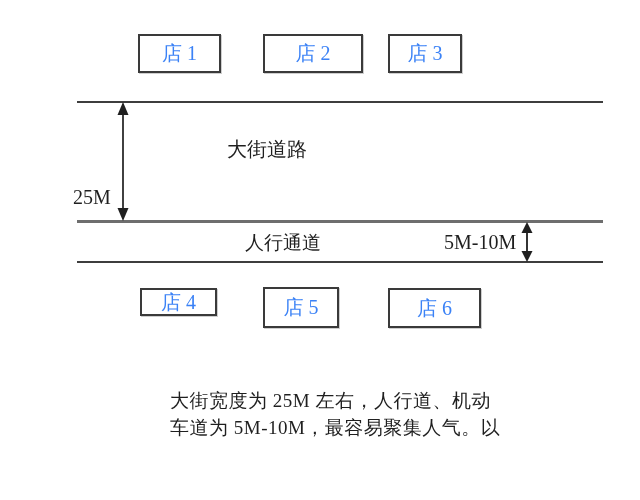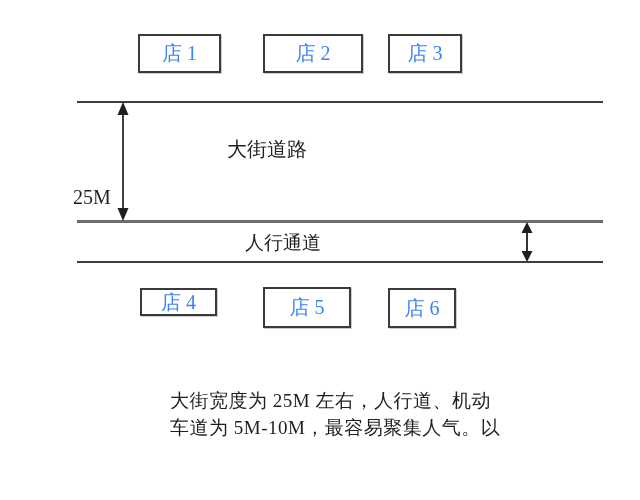--- a/index.html
+++ b/index.html
@@ -80,28 +80,29 @@
 
   <svg class="arrow-svg" style="left:518px; top:222px;" width="18" height="40" viewBox="0 0 18 40">
     <line x1="9" y1="4" x2="9" y2="36" stroke="#1f1f1f" stroke-width="1.8"></line>
     <polygon points="9,0 3.5,11 14.5,11" fill="#1f1f1f"></polygon>
     <polygon points="9,40 3.5,29 14.5,29" fill="#1f1f1f"></polygon>
   </svg>
 
   <div class="label" style="left:73px; top:148px; font-size:20px;margin-top:38px;">25M</div>
   <div class="label" style="left:227px; top:136px; font-size:20px;">大街道路</div>
   <div class="label" style="left:245px; top:230px; font-size:19px;">人行通道</div>
+  <div class="label" style="left:444px; top:231px; font-size:20px;">5M-10M</div>
 
   <div class="shop-box" style="left:140px; top:288px; width:77px; height:28px;">
     <span>店 4</span>
   </div>
-  <div class="shop-box" style="left:263px; top:287px; width:88px; height:41px;">
+  <div class="shop-box" style="left:263px; top:287px; width:76px; height:41px;">
     <span>店 5</span>
   </div>
-  <div class="shop-box" style="left:388px; top:288px; width:68px; height:40px;">
+  <div class="shop-box" style="left:388px; top:288px; width:93px; height:40px;">
     <span>店 6</span>
   </div>
 
   <div class="note">
     <div>大街宽度为 25M 左右，人行道、机动</div>
     <div>车道为 5M-10M，最容易聚集人气。以</div>
   </div>
 
 </div>
 

